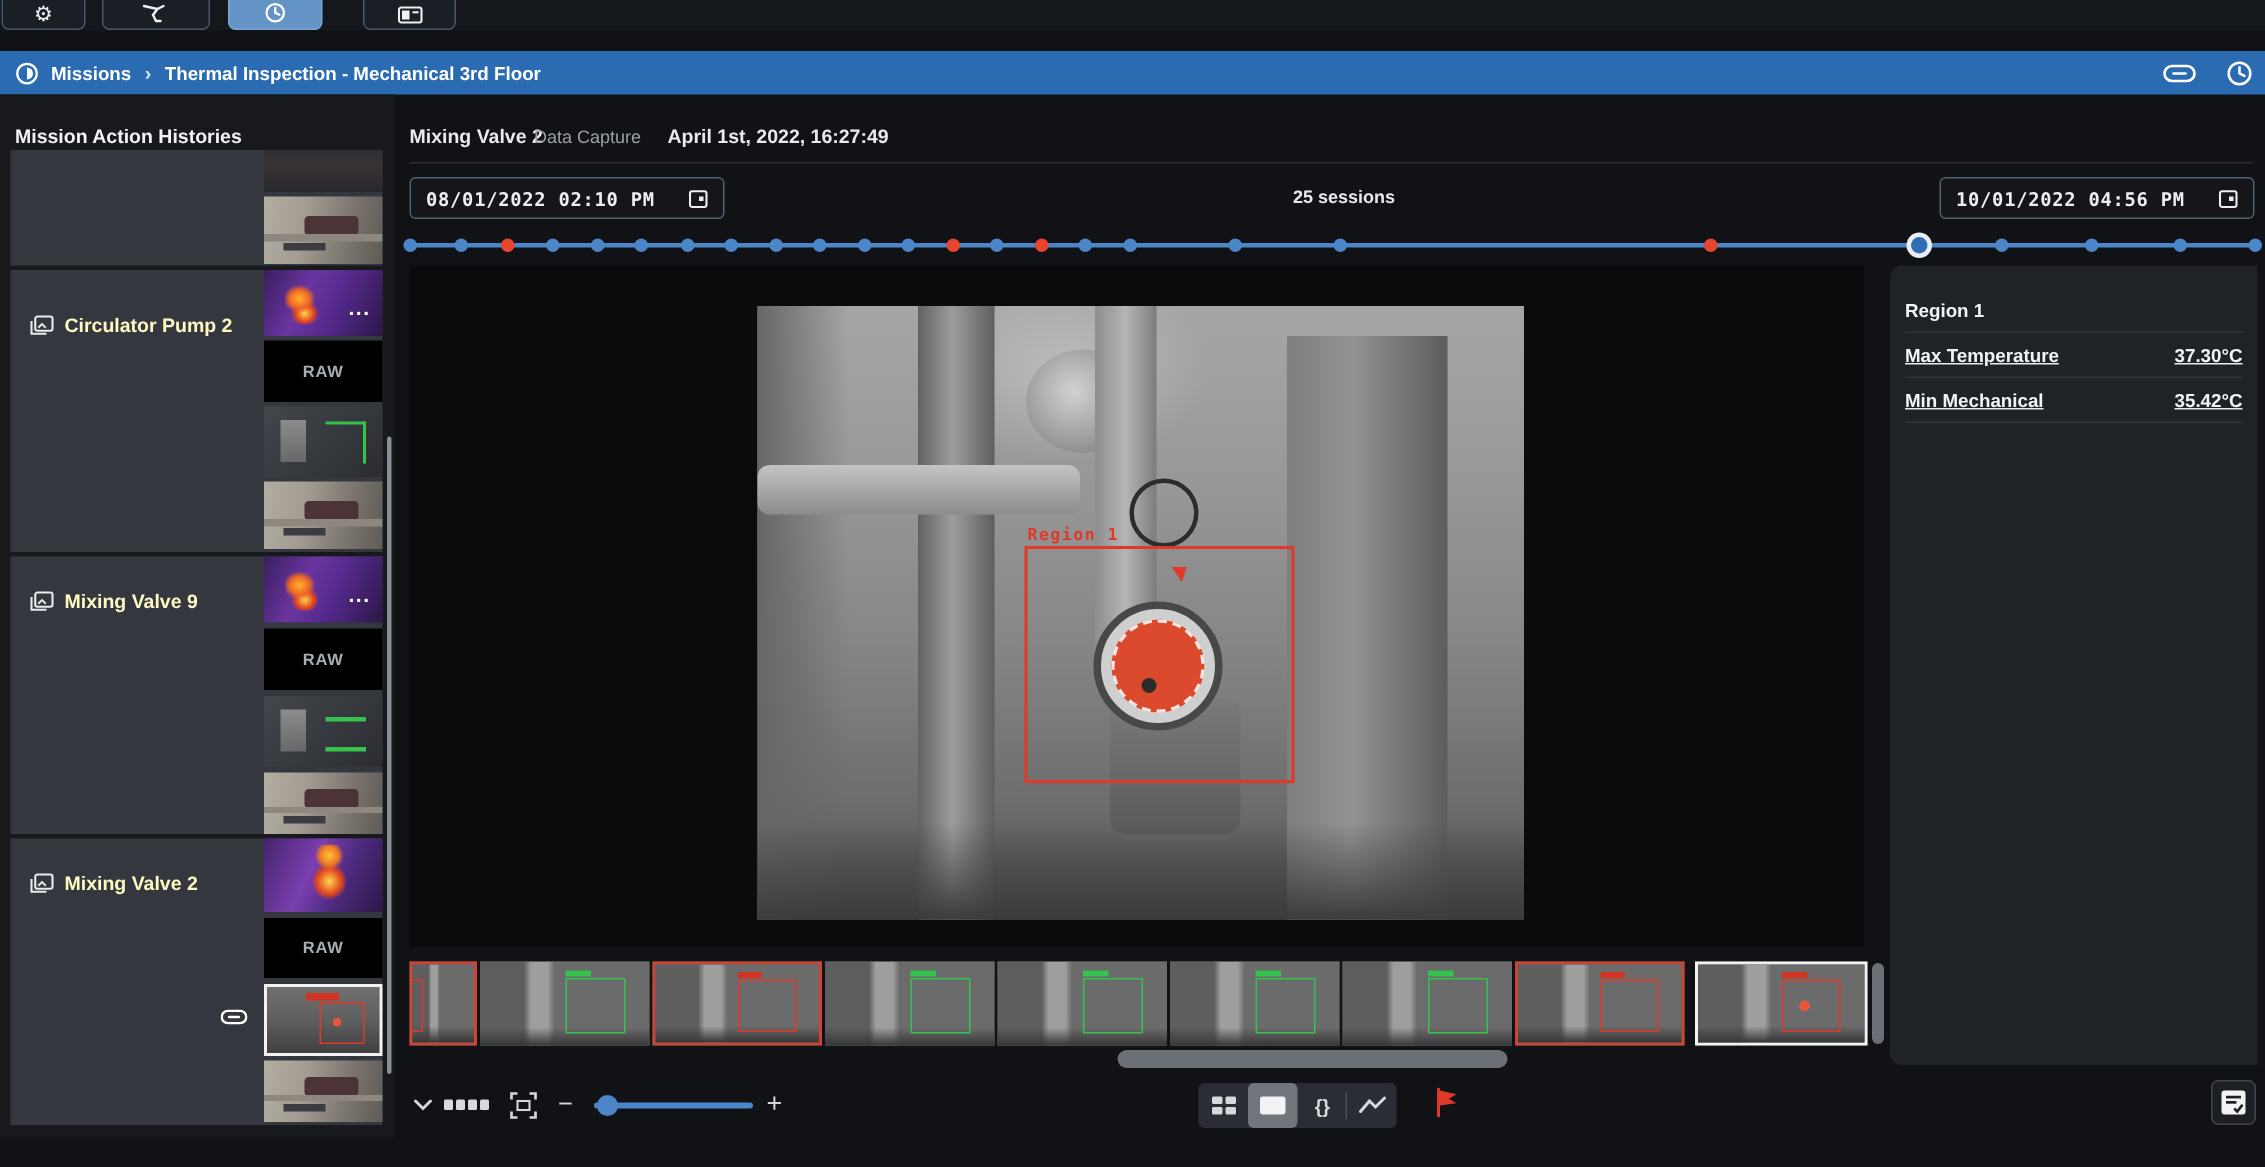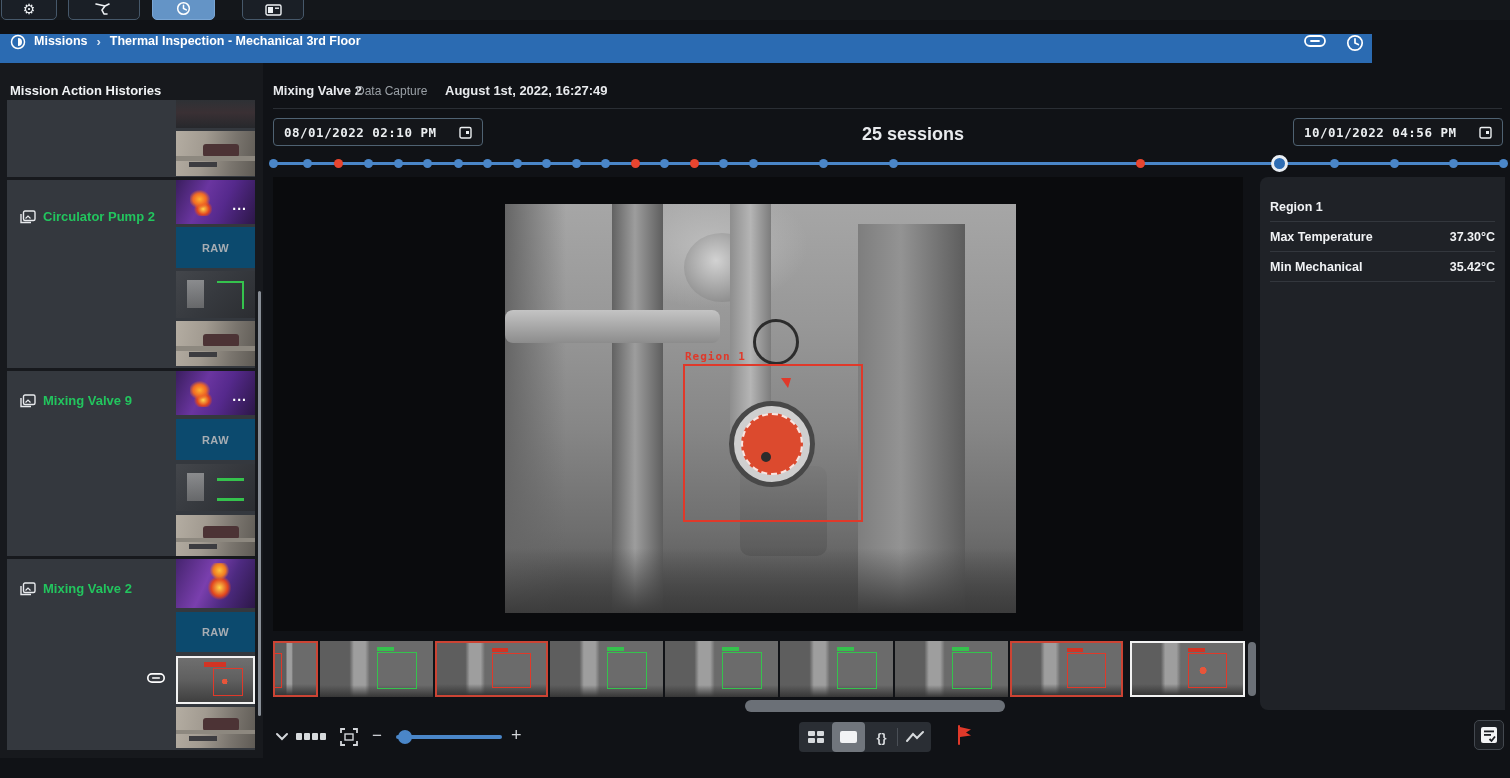--- a/index.html
+++ b/index.html
@@ -10,34 +10,34 @@
 
   
   #top-toolbar { left:0; top:0; width:1510px; height:20px; background:#14171b; }
   .top-tab { position:absolute; top:-8px; height:28px; background:#1a1f26;
              border:1px solid #46586a; border-radius:5px;
              display:flex; align-items:flex-end; justify-content:center; padding-bottom:3px; }
   .top-tab.active { background:#6494c6; border-color:#7aa6d4; }
   .gear-glyph { font-size:14px; color:#eef1f4; line-height:14px; }
 
   
-  #bluebar { left:0; top:34px; width:1372px; height:29px; background:#2b6bb2;
-             display:flex; }
+  #bluebar { left:0; top:34px; width:1510px; height:29px; background:#2b6bb2;
+             display:flex; align-items:center; }
   #bluebar .crumb { font-weight:bold; font-size:12.5px; color:#ffffff; }
   #crumb-sep { color:#d7e4f2; font-size:13px; font-weight:bold; margin:0 9px; }
 
   
   #sidebar { left:0; top:63px; width:263px; height:695px; background:#17191d; }
   #sidebar-title { position:absolute; left:10px; top:20px; font-size:13px; font-weight:bold; color:#f1f3f5; }
   .card { position:absolute; left:7px; width:248px; background:#34383e; }
-  .card-name { position:absolute; left:36px; font-size:13px; font-weight:bold; color:#22c55e; white-space:nowrap; }
+  .card-name { position:absolute; left:36px; font-size:13px; font-weight:bold; color:#fef9c3; white-space:nowrap; }
   .imgstack-icon { position:absolute; left:13px; width:16px; height:14px; }
   .thumbcol { position:absolute; left:169px; width:79px; top:0; height:100%; }
   .sthumb { position:absolute; left:0; width:79px; overflow:hidden; }
-  .raw-cell { background:#0c4a6e; display:flex; align-items:center; justify-content:center; }
+  .raw-cell { background:#000000; display:flex; align-items:center; justify-content:center; }
   .raw-cell span { font-size:11px; font-weight:bold; color:#a7adb3; letter-spacing:.5px; }
   .t-dark   { background:linear-gradient(180deg,#2e3135 0%,#3a3034 45%,#26282c 100%); }
   .t-pipes  { background:linear-gradient(100deg,#b4ada2 0%,#a29b91 35%,#7a756e 70%,#5f5b55 100%); }
   .t-pipes::before { content:""; position:absolute; left:34%; top:28%; width:46%; height:30%;
                      background:#4c3335; border-radius:3px; box-shadow:-18px 14px 0 -4px #3c3c40; }
   .t-pipes::after  { content:""; position:absolute; left:0; top:56%; width:100%; height:10%; background:#8d887f; }
   .t-thermal { background:linear-gradient(115deg,#3a1e5e 0%,#6a35a0 35%,#55298c 60%,#2c1747 100%); }
   .t-thermal::before { content:""; position:absolute; left:18%; top:18%; width:30%; height:64%;
       background:radial-gradient(60% 45% at 40% 40%, #ffb12e 0%, #f06a24 45%, rgba(120,40,140,0) 75%),
                  radial-gradient(50% 40% at 55% 75%, #ffd54a 0%, #e0451f 50%, rgba(120,40,140,0) 78%); }
@@ -60,21 +60,21 @@
   #main-title { left:273px; top:83px; font-size:13px; font-weight:bold; }
   #main-subtitle { left:356px; top:84px; font-size:12px; color:#9aa0a6; }
   #main-timestamp { left:445px; top:83px; font-size:13px; font-weight:bold; }
   #header-divider { left:273px; top:108px; width:1229px; height:1px; background:#2a2e34; }
 
   
   .date-input { position:absolute; top:118px; width:210px; height:28px; border:1px solid #4f6272;
                 border-radius:4px; background:#14161a; display:flex; align-items:center; padding:0 10px; }
   .date-input .dval { font-family:"DejaVu Sans Mono", monospace; font-size:12.5px; font-weight:bold;
                       color:#eceff1; letter-spacing:.5px; flex:1; }
-  #sessions-count { left:862px; top:124px; font-size:18px; font-weight:bold; }
+  #sessions-count { left:862px; top:124px; font-size:12px; font-weight:bold; }
 
   
   #timeline { left:273px; top:155px; width:1230px; height:16px; }
   #timeline-track { position:absolute; left:0; top:7px; width:100%; height:3px; background:#4a86c8; }
   .dot { position:absolute; top:4px; width:9px; height:9px; margin-left:-4px; border-radius:50%; background:#4a86c8; }
   .dot.alert { background:#e8452f; }
   .dot.selected { width:17px; height:17px; top:0; margin-left:-8px; background:#2e6db4; border:3px solid #e9eef4; }
 
   
   #viewer { left:273px; top:177px; width:970px; height:454px; background:#0a0b0d; }
@@ -141,21 +141,21 @@
   .braces { font-size:13px; font-weight:bold; color:#d7dadd; }
   #flag-btn { left:956px; top:725px; width:18px; height:20px; }
   #report-btn { left:1474px; top:720px; width:30px; height:30px; background:#1c1f24; border:1px solid #43484f;
                 border-radius:5px; display:flex; align-items:center; justify-content:center; }
 
   
   #inspector { left:1260px; top:177px; width:245px; height:533px; background:#1f2227; border-radius:8px 0 0 8px; }
   #inspector .hrow { position:absolute; left:10px; width:225px; border-bottom:1px solid #33373d; }
   #region-title { top:15px; height:30px; font-size:12.5px; font-weight:bold; color:#f1f3f5; }
   .irow { position:absolute; left:10px; width:225px; height:30px; border-bottom:1px solid #33373d;
-          display:flex; align-items:center; justify-content:space-between; }
+          display:flex; align-items:center; justify-content:space-between;text-decoration:underline; }
   .irow .ilabel { font-size:12.5px; font-weight:bold; color:#f1f3f5; }
   .irow .ival { font-size:12.5px; font-weight:bold; color:#f1f3f5; }
 </style>
 </head>
 <body>
 
 <div id="stage">
 
   <div id="top-toolbar" class="abs">
     <div class="top-tab" style="left:1px; width:56px;">
@@ -276,21 +276,21 @@
         </div>
         <div class="sthumb t-pipes" style="top:148px; height:41px;"></div>
       </div>
     </div>
 
     <div id="sidebar-scrollbar" class="abs"></div>
   </div>
 
   <div id="main-title" class="abs">Mixing Valve 2</div>
   <div id="main-subtitle" class="abs">Data Capture</div>
-  <div id="main-timestamp" class="abs">August 1st, 2022, 16:27:49</div>
+  <div id="main-timestamp" class="abs">April 1st, 2022, 16:27:49</div>
   <div id="header-divider" class="abs"></div>
 
   <div class="date-input" style="left:273px;">
     <span class="dval">08/01/2022 02:10 PM</span>
     <svg width="13" height="14" viewBox="0 0 13 14">
       <rect x="1" y="2.5" width="11" height="10.5" rx="1.5" stroke="#eceff1" stroke-width="1.4" fill="none"></rect>
       <rect x="7" y="6" width="3" height="3" fill="#eceff1"></rect>
     </svg>
   </div>
   <div id="sessions-count" class="abs">25 sessions</div>

